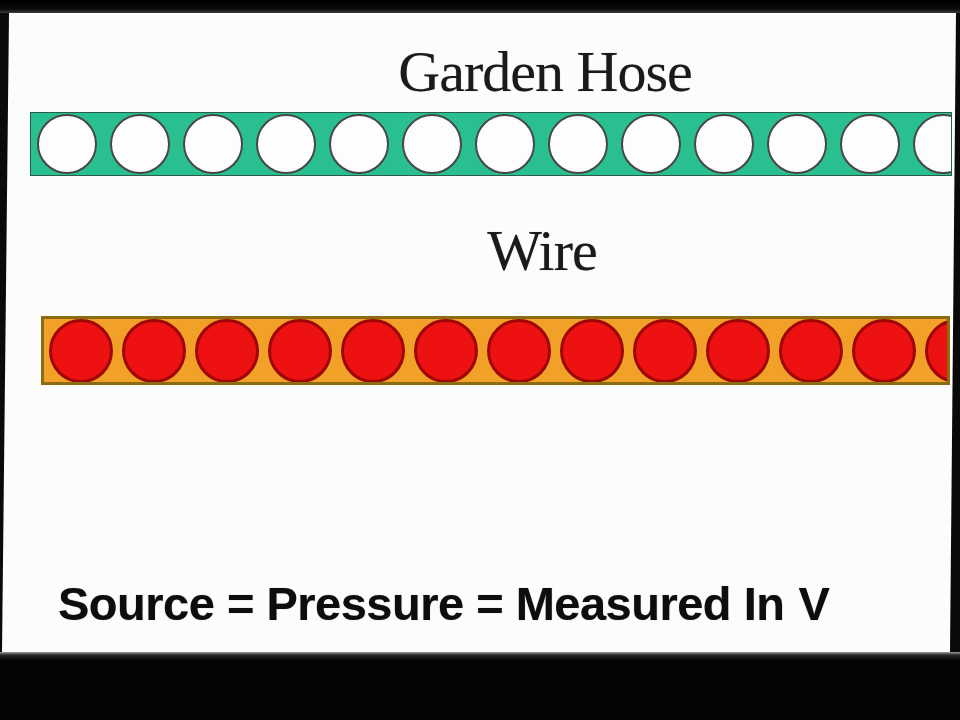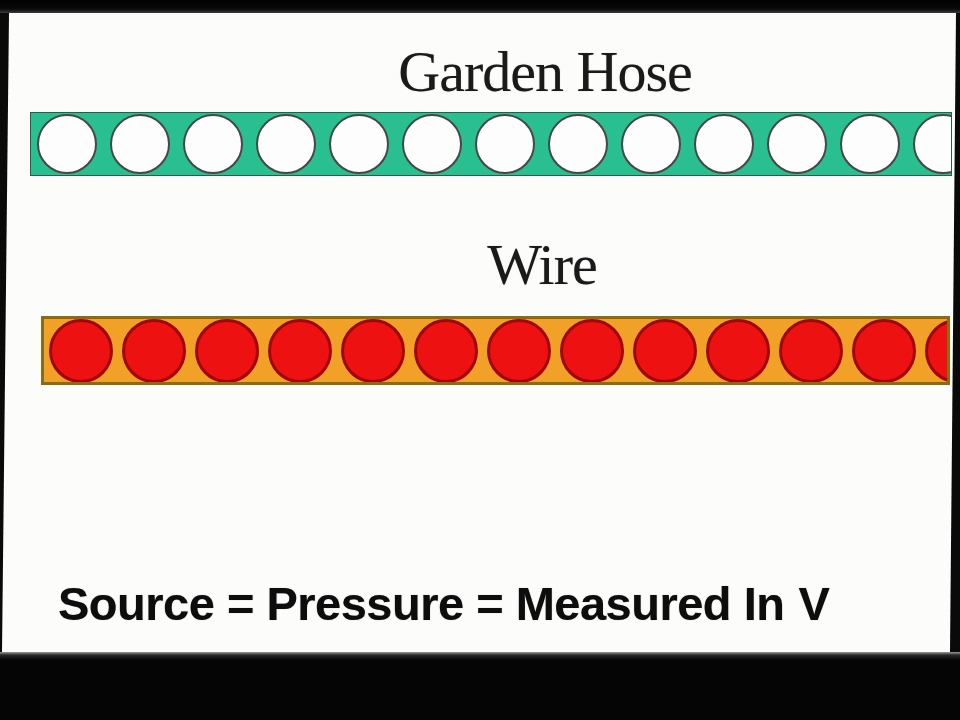--- a/index.html
+++ b/index.html
@@ -67,21 +67,21 @@
     text-shadow: 0 0 1px rgba(20,20,20,0.35);
   }
   .hose-title {
     top: 30px;
     left: 545px;
     transform: translateX(-50%);
     font-size: 58px;
     letter-spacing: -1px;
   }
   .wire-title {
-    top: 223px;
+    top: 209px;
     left: 542px;
     transform: translateX(-50%);
     font-size: 58px;
     letter-spacing: -1px;
   }
   .caption {
     top: 452px;
     left: 546px;
     transform: translateX(-50%);
     font-size: 55px;

